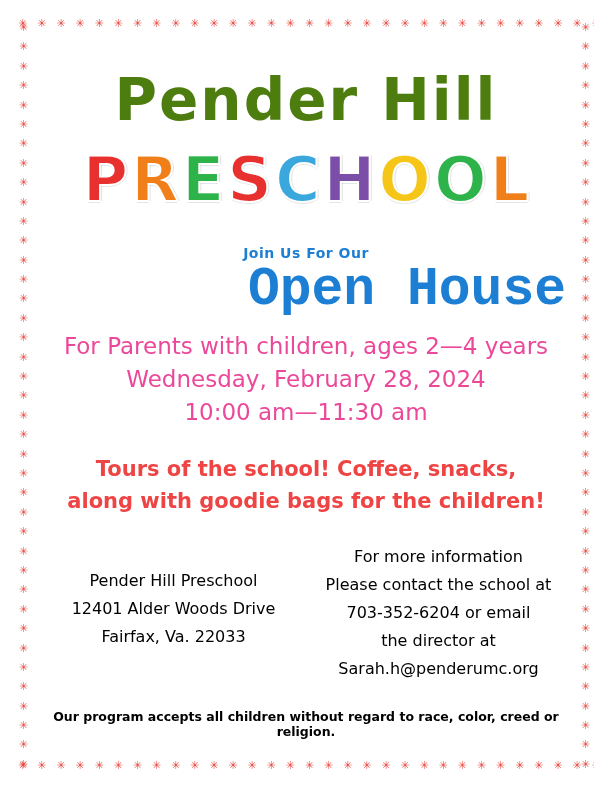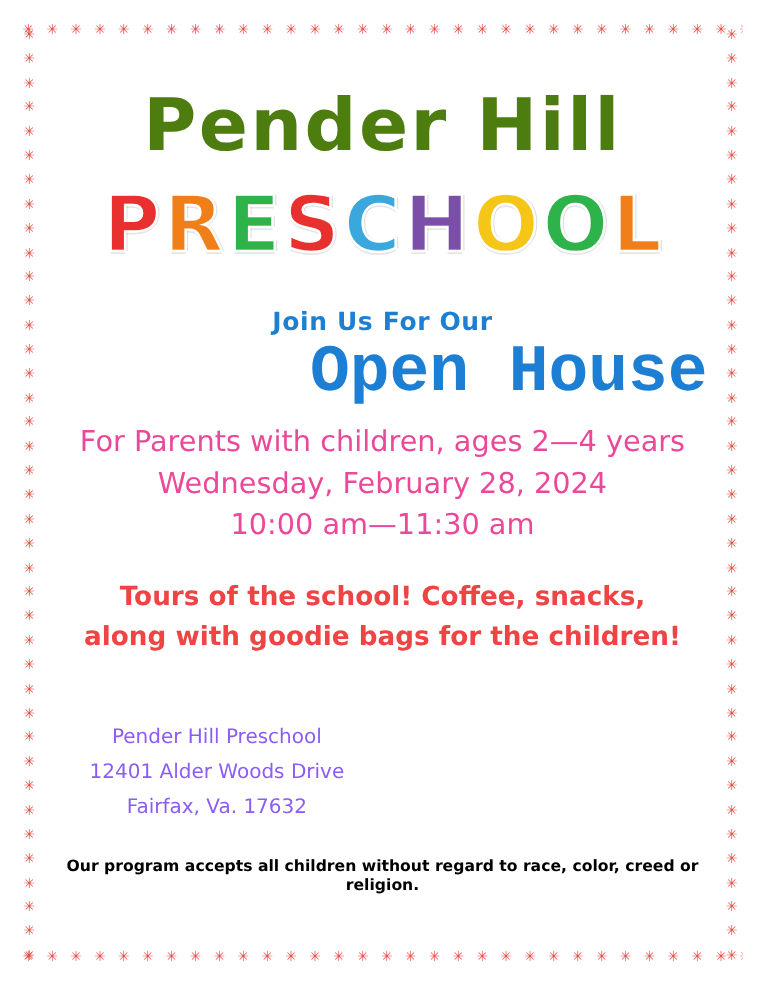--- a/index.html
+++ b/index.html
@@ -88,21 +88,21 @@
     display: inline-block;
     -webkit-text-stroke: 2px #ffffff;
     text-shadow:
        2px 0 0 rgba(0,0,0,0.12),
        0 2px 0 rgba(0,0,0,0.10);
   }
 
   .join-us {
     margin-top: 34px;
     font-family: "DejaVu Sans", sans-serif;
-    font-size: 20px;
+    font-size: 14px;
     font-weight: bold;
     color: #1d7fd4;
     letter-spacing: 0.5px;
   }
 
   .open-house {
     font-family: Liberation Mono, monospace;
     font-size: 53px;
     font-weight: bold;
     color: #1d7fd4;
@@ -134,21 +134,21 @@
     display: flex;
     justify-content: space-between;
     align-items: flex-start;
   }
   .col-left {
     width: 255px;
     padding-top: 24px;
     text-align: center;
     font-family: "DejaVu Sans", sans-serif;
     font-size: 16px;
-    color: #8b5cf6;
+    color: #000000;
     line-height: 1.75;
   }
   .col-right {
     width: 255px;
     text-align: center;
     font-family: "DejaVu Sans", sans-serif;
     font-size: 16px;
     color: #000000;
     line-height: 1.75;
   }
@@ -279,20 +279,27 @@
 
     <div class="tours">
       <div>Tours of the school! Coffee, snacks,</div>
       <div>along with goodie bags for the children!</div>
     </div>
 
     <div class="two-col">
       <div class="col-left">
         <div>Pender Hill Preschool</div>
         <div>12401 Alder Woods Drive</div>
-        <div>Fairfax, Va. 17632</div>
+        <div>Fairfax, Va. 22033</div>
+      </div>
+      <div class="col-right">
+        <div>For more information</div>
+        <div>Please contact the school at</div>
+        <div>703-352-6204 or email</div>
+        <div>the director at</div>
+        <div>Sarah.h@penderumc.org</div>
       </div>
     </div>
 
     <div class="footnote">Our program accepts all children without regard to race, color, creed or religion.</div>
 
   </div>
 </div>
 
 </body></html>

